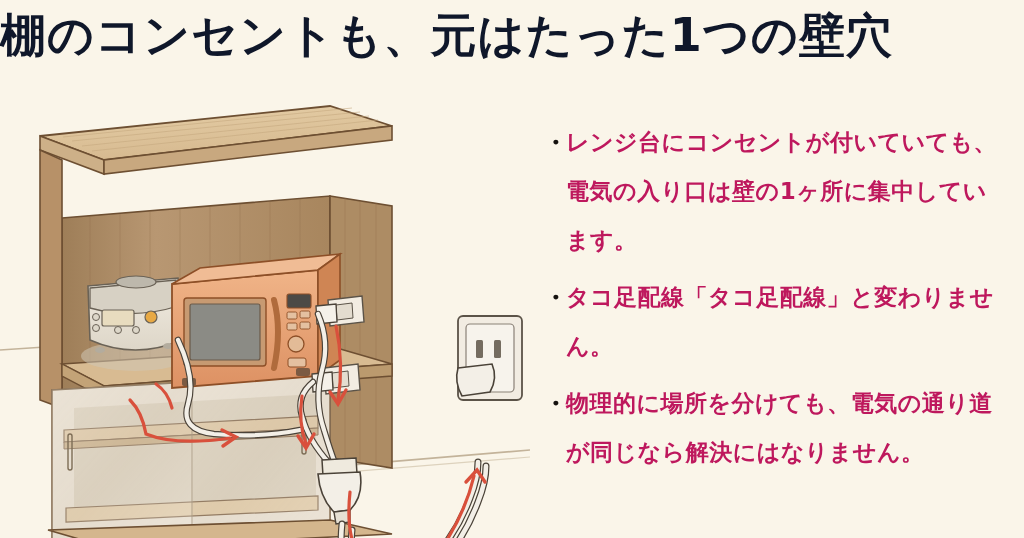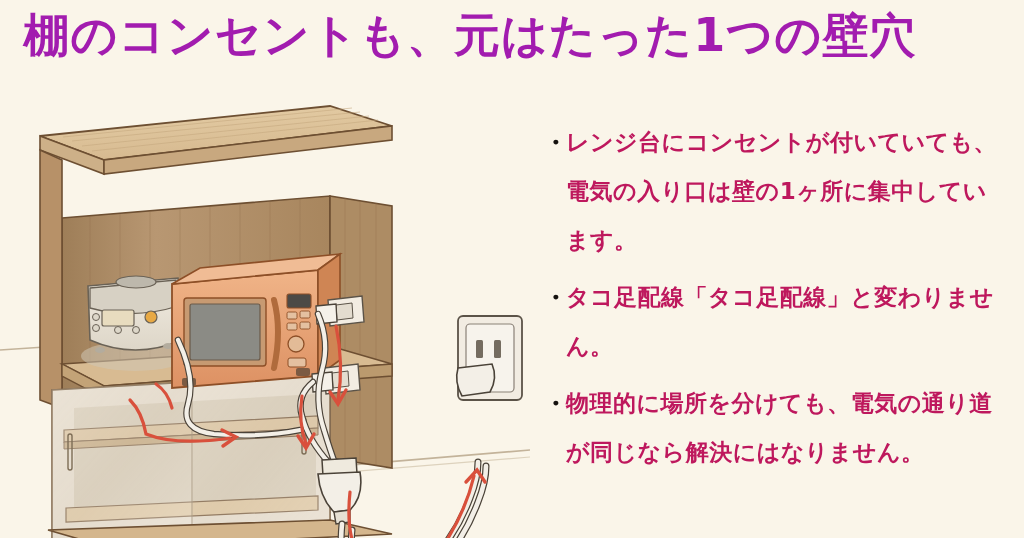--- a/index.html
+++ b/index.html
@@ -15,26 +15,25 @@
     overflow: hidden;
     font-family: "Liberation Sans", "DejaVu Sans", sans-serif;
   }
 
   
   .title {
     position: absolute;
     left: 0;
     top: 8px;
     width: 940px;
-    text-align: center;
     font-family: "DejaVu Sans", "Liberation Sans", sans-serif;
     font-size: 46px;
     font-weight: 700;
     letter-spacing: 1px;
-    color: #a21caf;
+    color: #0f172a;
     white-space: nowrap;
     line-height: 1.2;
   }
 
   
   .bullets {
     position: absolute;
     left: 540px;
     top: 118px;
     width: 470px;

